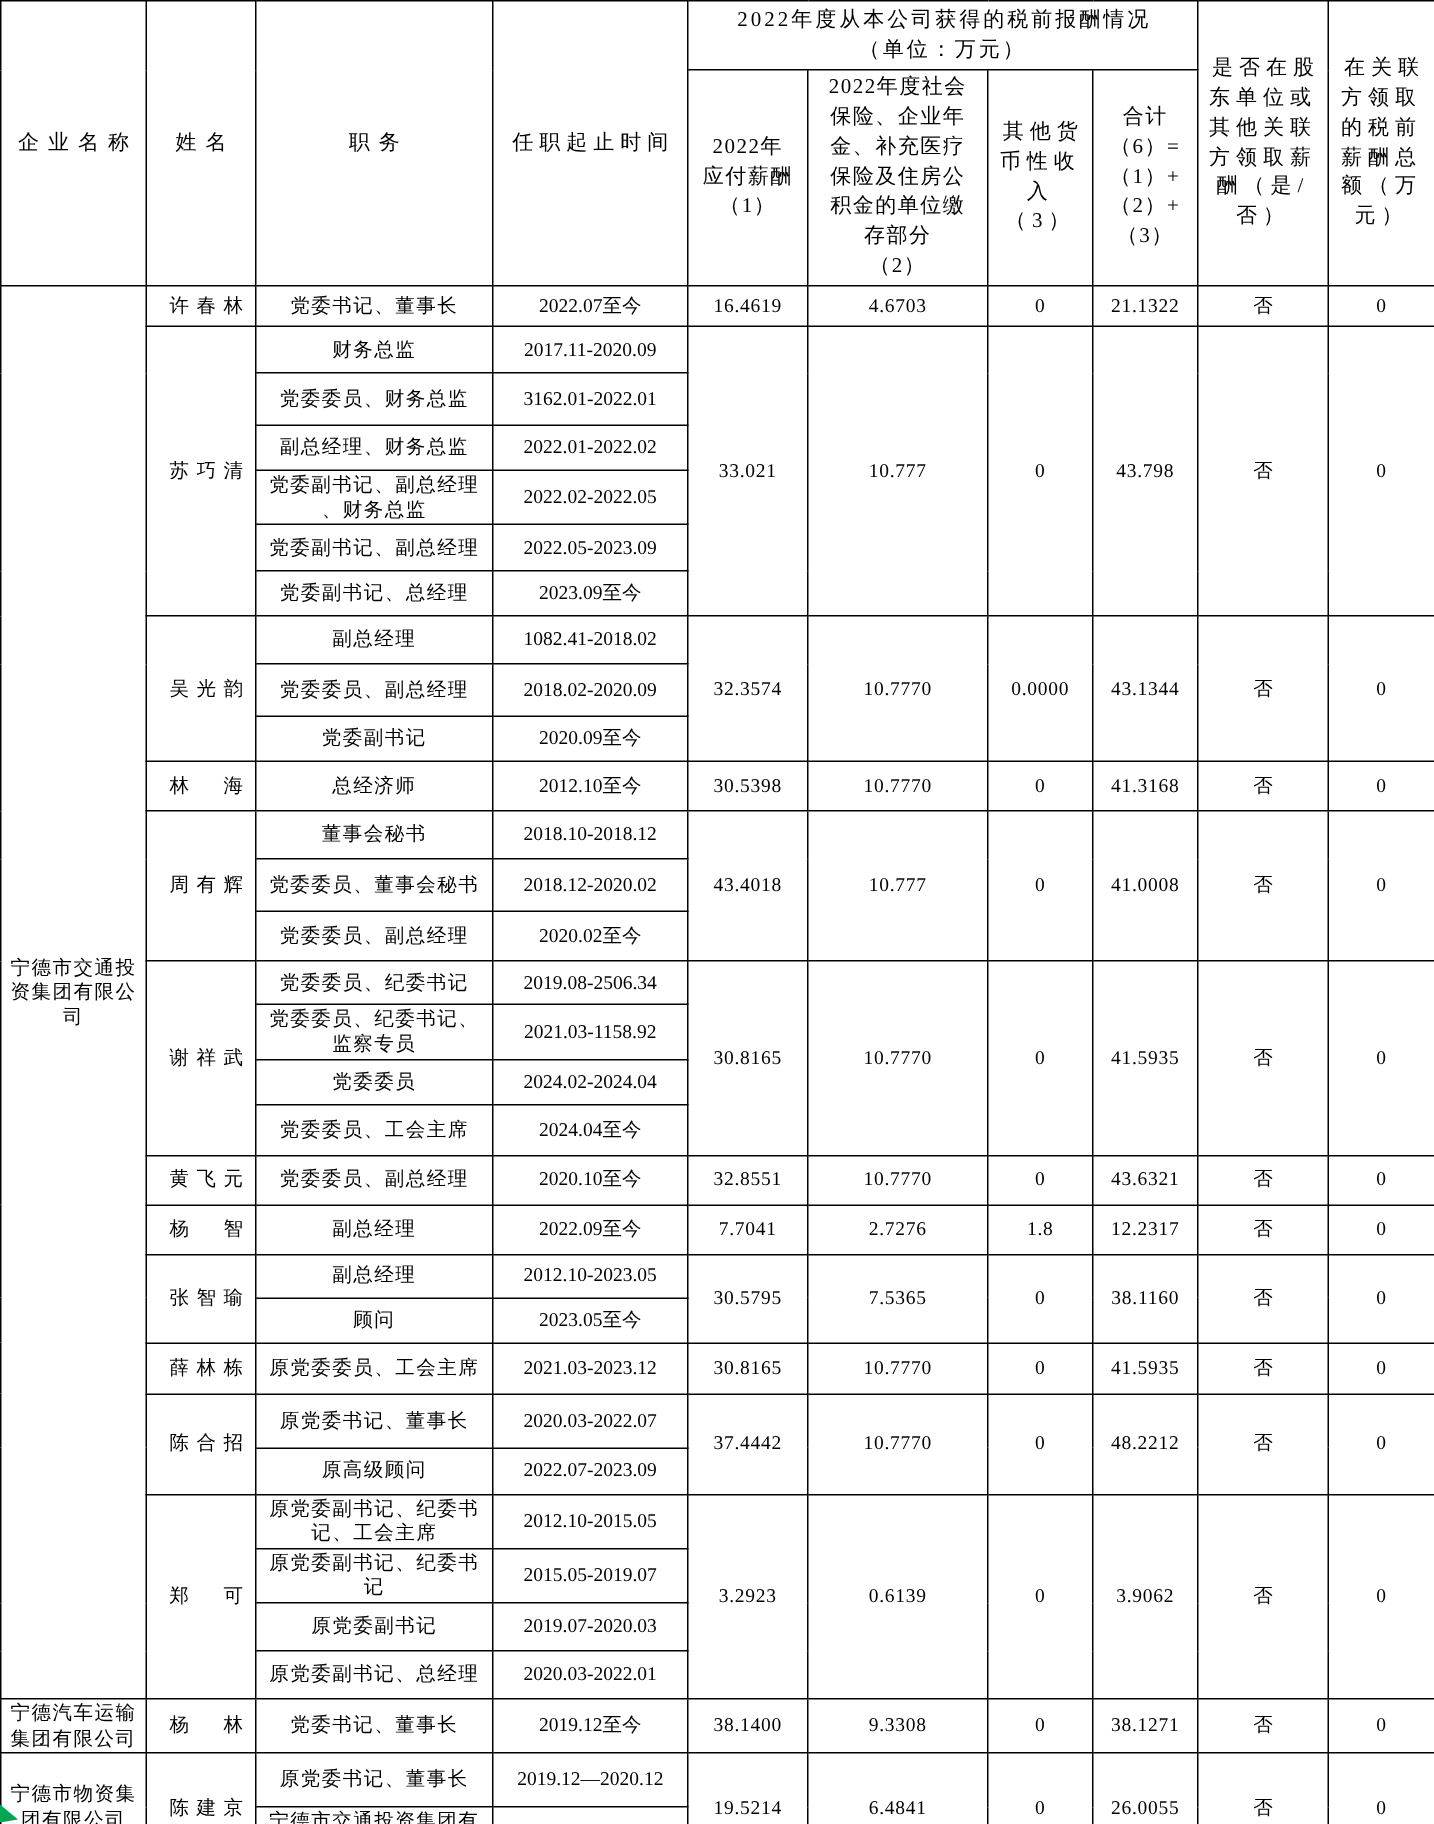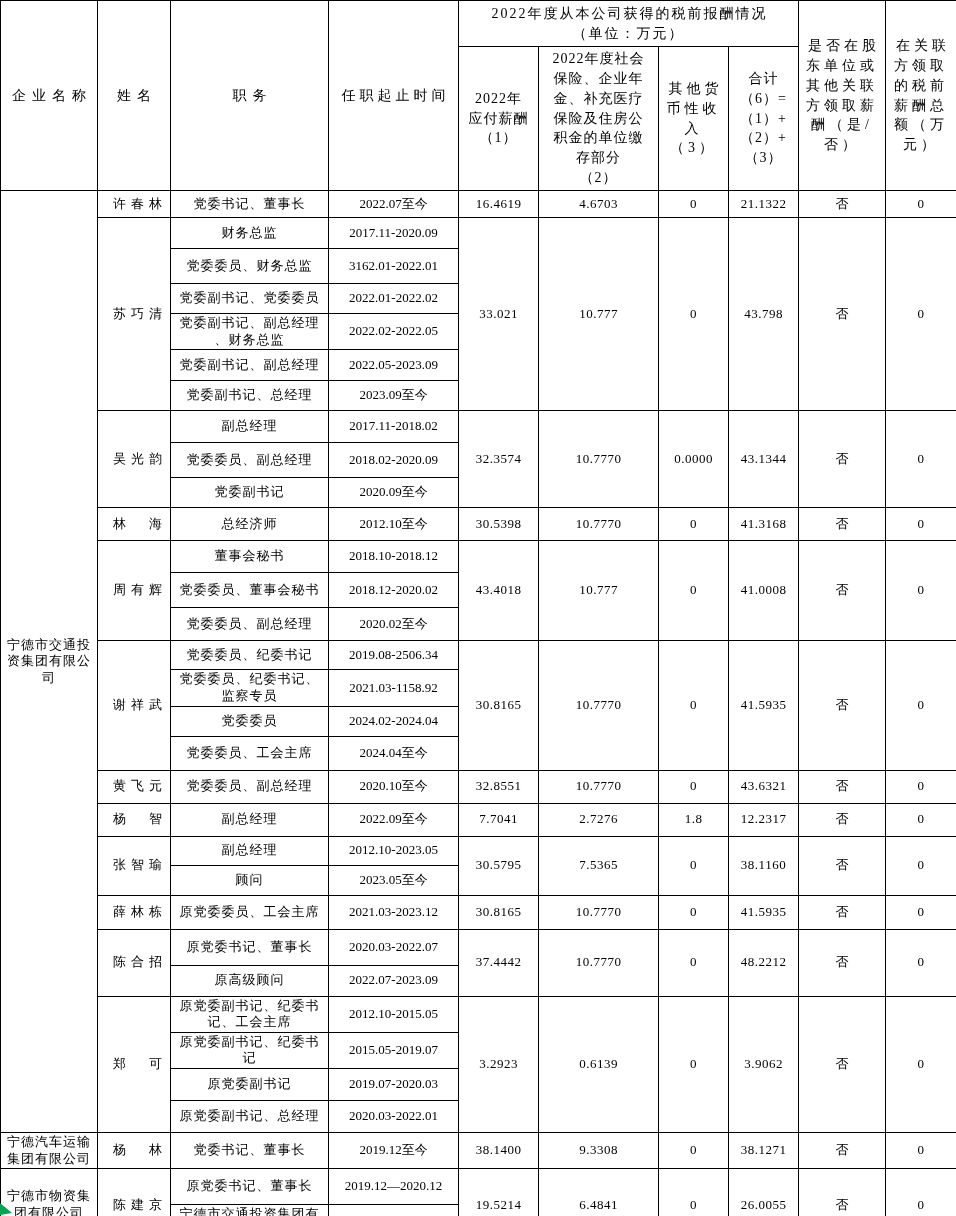--- a/index.html
+++ b/index.html
@@ -101,41 +101,41 @@
     <td rowspan="6" class="num">0</td>
     <td rowspan="6" class="num">43.798</td>
     <td rowspan="6">否</td>
     <td rowspan="6" class="num">0</td>
   </tr>
   <tr style="height:35px">
     <td class="pos">党委委员、财务总监</td>
     <td>3162.01-2022.01</td>
   </tr>
   <tr style="height:30px">
-    <td class="pos">党委副书记、党委委员</td>
+    <td class="pos">副总经理、财务总监</td>
     <td>2022.01-2022.02</td>
   </tr>
   <tr style="height:34px">
     <td class="pos">党委副书记、副总经理
 、财务总监</td>
     <td>2022.02-2022.05</td>
   </tr>
   <tr style="height:31px">
     <td class="pos">党委副书记、副总经理</td>
     <td>2022.05-2023.09</td>
   </tr>
   <tr style="height:30px">
     <td class="pos">党委副书记、总经理</td>
     <td>2023.09至今</td>
   </tr>
 
   <tr style="height:32px">
     <td rowspan="3" class="name">吴光韵</td>
     <td class="pos">副总经理</td>
-    <td>2017.11-2018.02</td>
+    <td>1082.41-2018.02</td>
     <td rowspan="3" class="num">32.3574</td>
     <td rowspan="3" class="num">10.7770</td>
     <td rowspan="3" class="num">0.0000</td>
     <td rowspan="3" class="num">43.1344</td>
     <td rowspan="3">否</td>
     <td rowspan="3" class="num">0</td>
   </tr>
   <tr style="height:35px">
     <td class="pos">党委委员、副总经理</td>
     <td>2018.02-2020.09</td>

